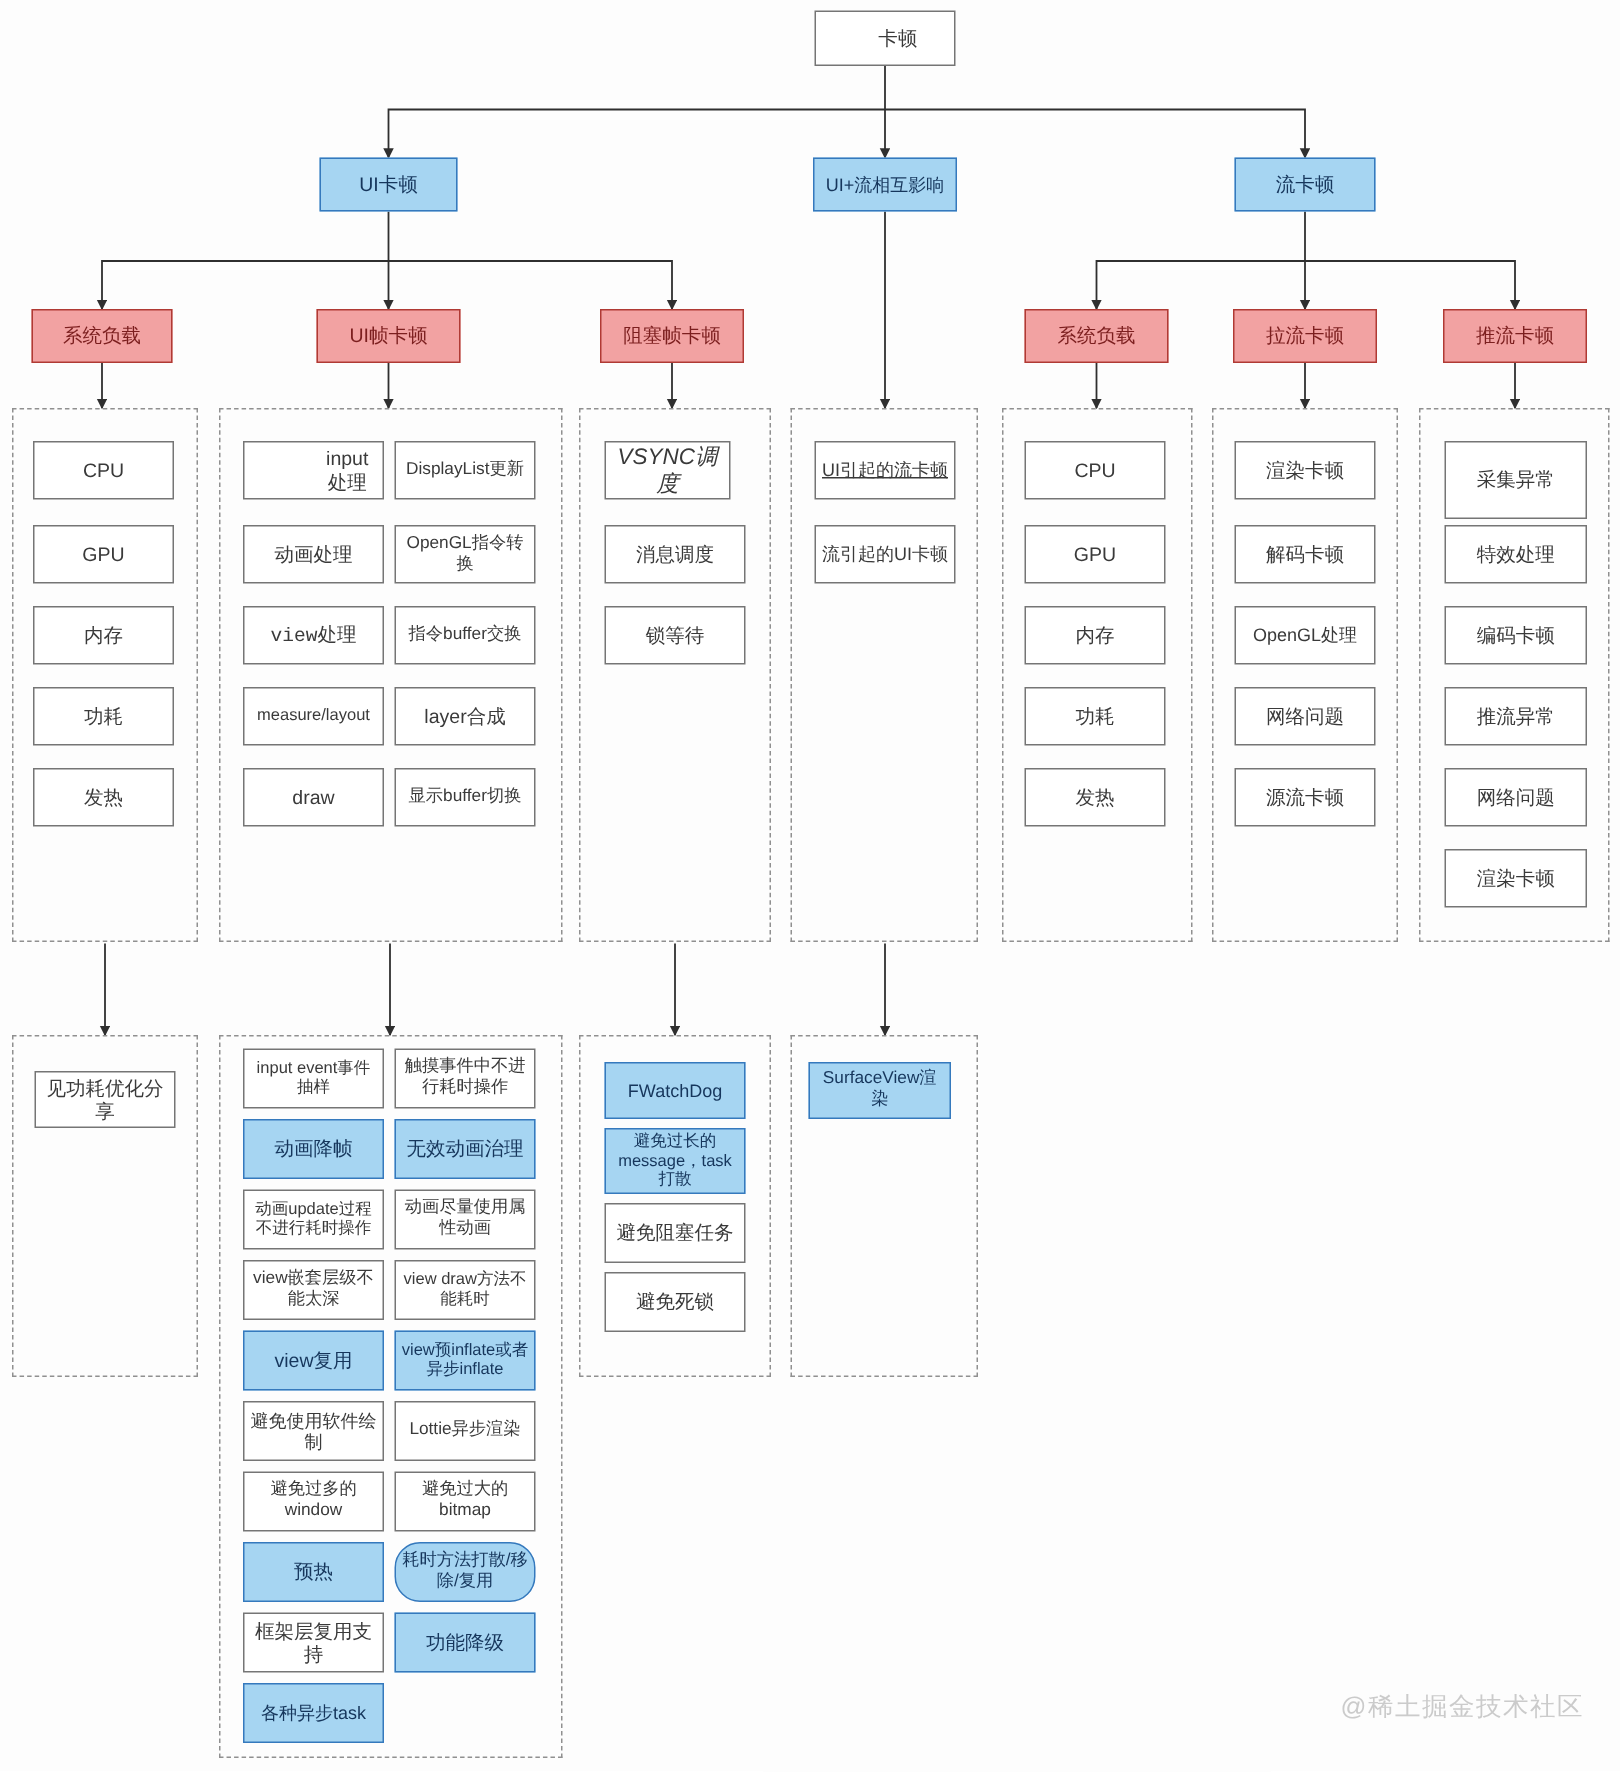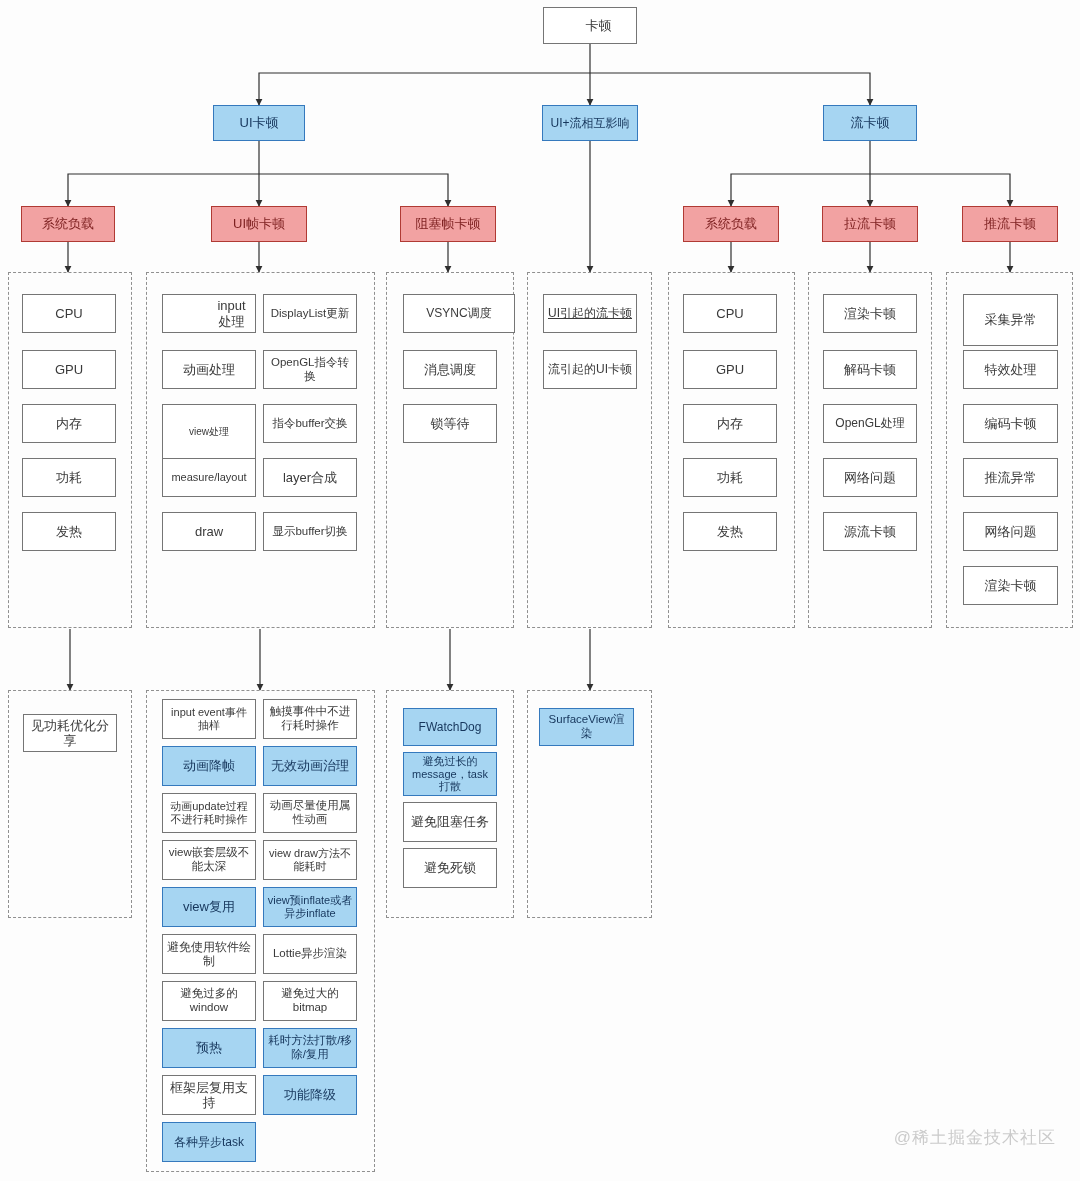--- a/index.html
+++ b/index.html
@@ -72,29 +72,29 @@
     <div class="node red" style="left: 683px; top: 206px; width: 96px; height: 36px; font-size: 13px;">系统负载</div>
     <div class="node red" style="left: 822px; top: 206px; width: 96px; height: 36px; font-size: 13px;">拉流卡顿</div>
     <div class="node red" style="left: 962px; top: 206px; width: 96px; height: 36px; font-size: 13px;">推流卡顿</div>
     <div class="node plain" style="left: 22px; top: 294px; width: 94px; height: 39px; font-size: 13px;">CPU</div>
     <div class="node plain" style="left: 22px; top: 350px; width: 94px; height: 39px; font-size: 13px;">GPU</div>
     <div class="node plain" style="left: 22px; top: 404px; width: 94px; height: 39px; font-size: 13px;">内存</div>
     <div class="node plain" style="left: 22px; top: 458px; width: 94px; height: 39px; font-size: 13px;">功耗</div>
     <div class="node plain" style="left: 22px; top: 512px; width: 94px; height: 39px; font-size: 13px;">发热</div>
     <div class="node plain" style="left: 162px; top: 294px; width: 94px; height: 39px; font-size: 13px; padding-left: 48px;">input处理</div>
     <div class="node plain" style="left: 162px; top: 350px; width: 94px; height: 39px; font-size: 13px;">动画处理</div>
-    <div class="node plain" style="left: 162px; top: 404px; width: 94px; height: 55px; font-size: 10px;">view处理</div>
+    <div class="node plain" style="left: 162px; top: 404px; width: 94px; height: 39px; font-size: 13px; font-family: Liberation Mono, monospace;">view处理</div>
     <div class="node plain" style="left: 162px; top: 458px; width: 94px; height: 39px; font-size: 11px;">measure/layout</div>
     <div class="node plain" style="left: 162px; top: 512px; width: 94px; height: 39px; font-size: 13px;">draw</div>
     <div class="node plain" style="left: 263px; top: 294px; width: 94px; height: 39px; font-size: 11.5px;">DisplayList更新</div>
     <div class="node plain" style="left: 263px; top: 350px; width: 94px; height: 39px; font-size: 11.5px;">OpenGL指令转换</div>
     <div class="node plain" style="left: 263px; top: 404px; width: 94px; height: 39px; font-size: 11.5px;">指令buffer交换</div>
     <div class="node plain" style="left: 263px; top: 458px; width: 94px; height: 39px; font-size: 13px;">layer合成</div>
     <div class="node plain" style="left: 263px; top: 512px; width: 94px; height: 39px; font-size: 11.5px;">显示buffer切换</div>
-    <div class="node plain" style="left: 403px; top: 294px; width: 112px; height: 39px; font-size: 12px;">VSYNC调度</div>
+    <div class="node plain" style="left: 403px; top: 294px; width: 84px; height: 39px; font-size: 15px; font-style: italic;">VSYNC调度</div>
     <div class="node plain" style="left: 403px; top: 350px; width: 94px; height: 39px; font-size: 13px;">消息调度</div>
     <div class="node plain" style="left: 403px; top: 404px; width: 94px; height: 39px; font-size: 13px;">锁等待</div>
     <div class="node plain" style="left: 543px; top: 294px; width: 94px; height: 39px; font-size: 12px; text-decoration: underline;">UI引起的流卡顿</div>
     <div class="node plain" style="left: 543px; top: 350px; width: 94px; height: 39px; font-size: 12px;">流引起的UI卡顿</div>
     <div class="node plain" style="left: 683px; top: 294px; width: 94px; height: 39px; font-size: 13px;">CPU</div>
     <div class="node plain" style="left: 683px; top: 350px; width: 94px; height: 39px; font-size: 13px;">GPU</div>
     <div class="node plain" style="left: 683px; top: 404px; width: 94px; height: 39px; font-size: 13px;">内存</div>
     <div class="node plain" style="left: 683px; top: 458px; width: 94px; height: 39px; font-size: 13px;">功耗</div>
     <div class="node plain" style="left: 683px; top: 512px; width: 94px; height: 39px; font-size: 13px;">发热</div>
     <div class="node plain" style="left: 823px; top: 294px; width: 94px; height: 39px; font-size: 13px;">渲染卡顿</div>
@@ -117,21 +117,21 @@
     <div class="node plain" style="left: 263px; top: 793px; width: 94px; height: 40px; font-size: 11.5px;">动画尽量使用属性动画</div>
     <div class="node plain" style="left: 162px; top: 840px; width: 94px; height: 40px; font-size: 11.5px;">view嵌套层级不能太深</div>
     <div class="node plain" style="left: 263px; top: 840px; width: 94px; height: 40px; font-size: 11px;">view draw方法不能耗时</div>
     <div class="node blue" style="left: 162px; top: 887px; width: 94px; height: 40px; font-size: 13px;">view复用</div>
     <div class="node blue" style="left: 263px; top: 887px; width: 94px; height: 40px; font-size: 11px;">view预inflate或者异步inflate</div>
     <div class="node plain" style="left: 162px; top: 934px; width: 94px; height: 40px; font-size: 12px;">避免使用软件绘制</div>
     <div class="node plain" style="left: 263px; top: 934px; width: 94px; height: 40px; font-size: 11.5px;">Lottie异步渲染</div>
     <div class="node plain" style="left: 162px; top: 981px; width: 94px; height: 40px; font-size: 11.5px;">避免过多的window</div>
     <div class="node plain" style="left: 263px; top: 981px; width: 94px; height: 40px; font-size: 11.5px;">避免过大的bitmap</div>
     <div class="node blue" style="left: 162px; top: 1028px; width: 94px; height: 40px; font-size: 13px;">预热</div>
-    <div class="node blue" style="left: 263px; top: 1028px; width: 94px; height: 40px; font-size: 11.5px;">耗时方法打散/移除/复用</div>
+    <div class="node blue" style="left: 263px; top: 1028px; width: 94px; height: 40px; font-size: 11.5px; border-radius: 17px;">耗时方法打散/移除/复用</div>
     <div class="node plain" style="left: 162px; top: 1075px; width: 94px; height: 40px; font-size: 13px;">框架层复用支持</div>
     <div class="node blue" style="left: 263px; top: 1075px; width: 94px; height: 40px; font-size: 13px;">功能降级</div>
     <div class="node blue" style="left: 162px; top: 1122px; width: 94px; height: 40px; font-size: 12px;">各种异步task</div>
     <div class="node blue" style="left: 403px; top: 708px; width: 94px; height: 38px; font-size: 12px;">FWatchDog</div>
     <div class="node blue" style="left: 403px; top: 752px; width: 94px; height: 44px; font-size: 11px;">避免过长的message，task打散</div>
     <div class="node plain" style="left: 403px; top: 802px; width: 94px; height: 40px; font-size: 13px;">避免阻塞任务</div>
     <div class="node plain" style="left: 403px; top: 848px; width: 94px; height: 40px; font-size: 13px;">避免死锁</div>
     <div class="node blue" style="left: 539px; top: 708px; width: 95px; height: 38px; font-size: 11.5px;">SurfaceView渲染</div>
   </div>
 

